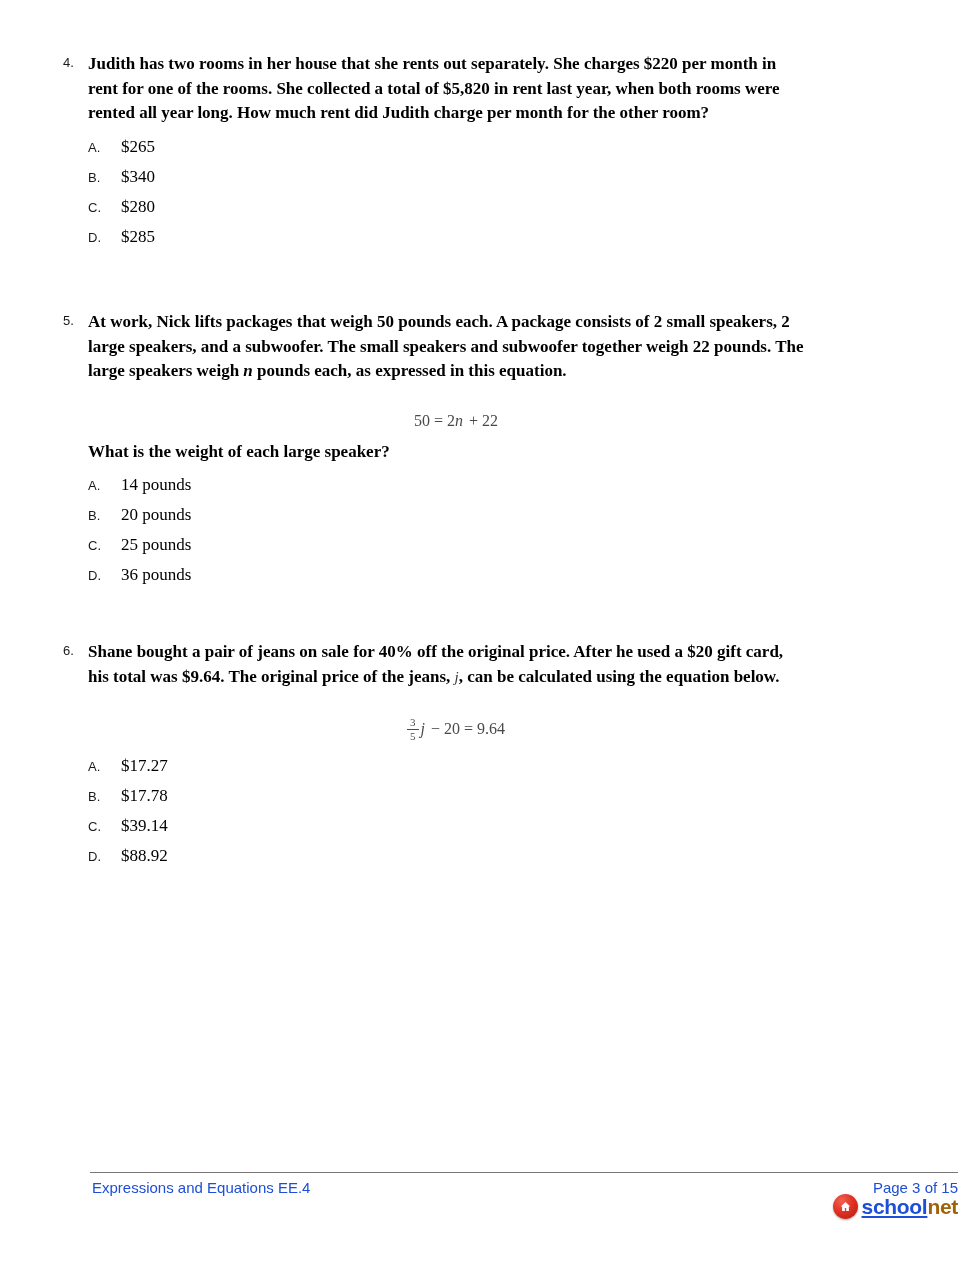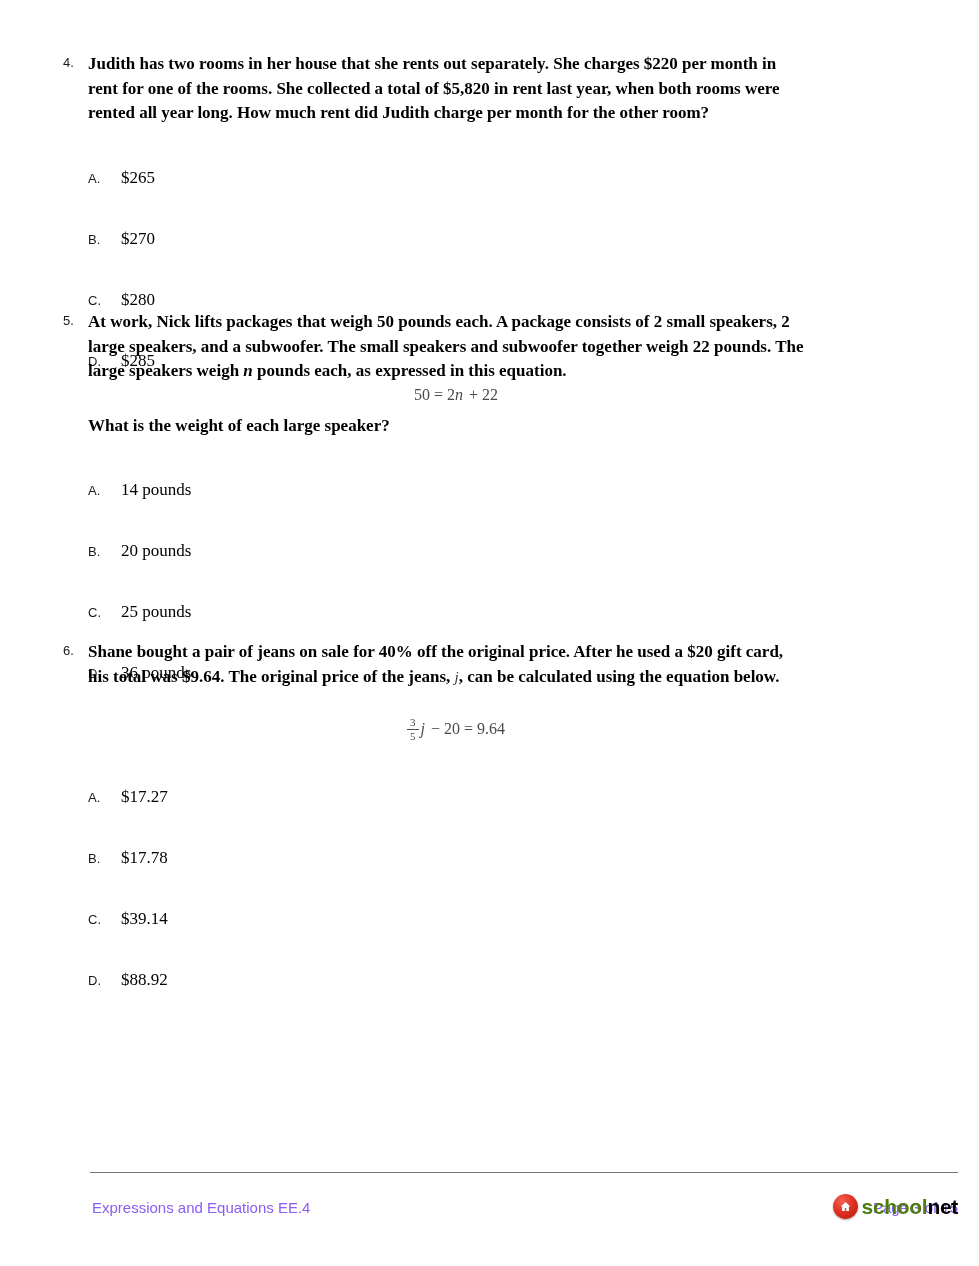--- a/index.html
+++ b/index.html
@@ -22,87 +22,87 @@
     font-weight: bold; font-size: 17px; line-height: 24.5px; color: #000;
   }
   .stem .stem-var { font-style: italic; }
   .stem .stem-var-light {
     font-style: italic; font-weight: normal; font-size: 15px; color: #333;
   }
   .equation {
     text-align: center; padding-left: 16px;
     color: #4a4a4a; font-size: 16px; line-height: 22px;
   }
-  .eq-q5 { }
+  .eq-q5 { margin-top: 26px; }
   .eq-q6 { margin-top: 24px; line-height: 32px; }
   .eq-var { font-style: italic; }
   .eq-post { margin-left: 2px; }
   .frac {
     display: inline-block; vertical-align: middle;
     text-align: center; font-size: 11px; line-height: 1.15;
     margin-right: 2px; position: relative; top: -1px;
   }
   .frac .num { display: block; padding: 0 3px; border-bottom: 1px solid #4a4a4a; }
   .frac .den { display: block; }
   .prompt { font-weight: bold; font-size: 17px; line-height: 24.5px; margin-top: 8px; }
   .options { margin-top: 6px; }
   .option { display: flex; align-items: baseline; }
   .option .letter {
     font-family: "Liberation Sans", sans-serif;
     font-size: 13px; line-height: 29px; color: #1a1a1a;
     width: 33px; flex-shrink: 0;
   }
-  .option .value { font-size: 17px; line-height: 29px; color: #000; margin-top: 31px; }
+  .option .value { font-size: 17px; line-height: 29px; color: #000; }
 
   .footer-line {
     position: absolute; top: 1172px; left: 90px; width: 868px;
     border-top: 1px solid #777;
   }
   .footer-left, .footer-right {
     position: absolute; top: 1179px;
     font-family: "Liberation Sans", sans-serif;
-    font-size: 15px; color: #8b5cf6; margin-top: 20px;
+    font-size: 15px; color: #1d4ed8;
   }
   .footer-left { left: 92px; }
   .footer-right { right: 21px; text-align: center; }
   .logo {
     position: absolute; top: 1194px; right: 21px;
     display: flex; align-items: center; gap: 4px;
   }
   .logo-circle {
     width: 25px; height: 25px; border-radius: 50%;
     background: radial-gradient(circle at 35% 28%, #f2604f 0%, #e03225 45%, #b5190c 100%);
     box-shadow: 0 1px 2px rgba(0,0,0,0.35);
     display: flex; align-items: center; justify-content: center;
     flex-shrink: 0;
   }
   .logo-circle svg { width: 15px; height: 15px; display: block; }
   .logo-word {
     font-family: "Liberation Sans", sans-serif;
     font-weight: bold; font-size: 21px; letter-spacing: -0.3px;
     line-height: 25px; white-space: nowrap;
   }
-  .logo-school { color: #4d7c0f; }
-  .logo-net { color: #000000; }
+  .logo-school { color: #1d4ed8; text-decoration: underline; }
+  .logo-net { color: #a16207; }
 </style>
 </head>
 <body>
 
 <div class="question" style="top:52px">
   <div class="qnum">4.</div>
   <div class="qbody">
     <p class="stem">Judith has two rooms in her house that she rents out separately. She charges $220 per month in rent for one of the rooms. She collected a total of $5,820 in rent last year, when both rooms were rented all year long. How much rent did Judith charge per month for the other room?</p>
     <div class="options">
       <div class="option">
         <span class="letter">A.</span>
         <span class="value">$265</span>
       </div>
       <div class="option">
         <span class="letter">B.</span>
-        <span class="value">$270</span>
+        <span class="value">$340</span>
       </div>
       <div class="option">
         <span class="letter">C.</span>
         <span class="value">$280</span>
       </div>
       <div class="option">
         <span class="letter">D.</span>
         <span class="value">$285</span>
       </div>
     </div>

